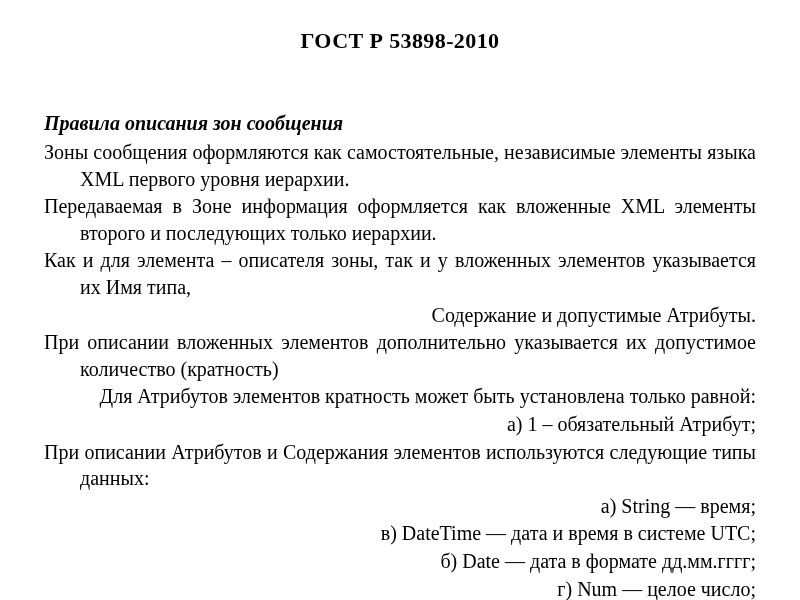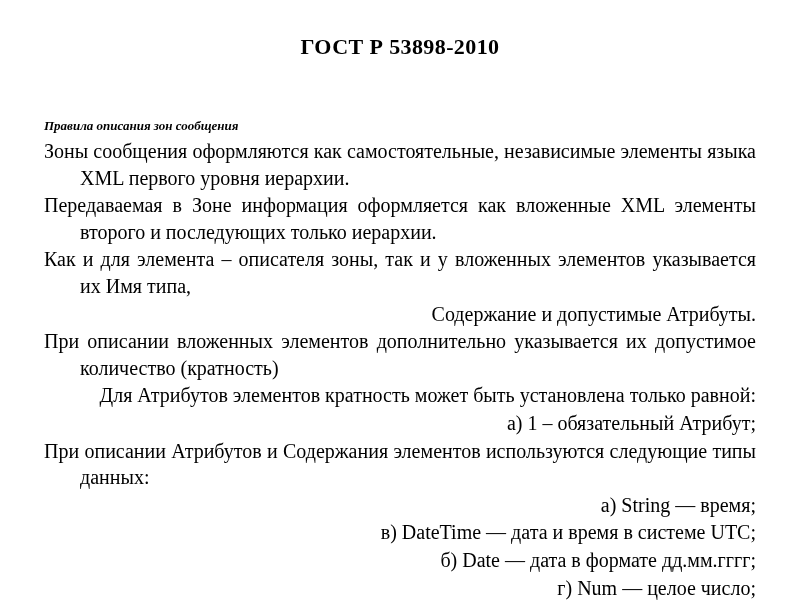--- a/index.html
+++ b/index.html
@@ -11,39 +11,39 @@
     width: 800px;
     height: 600px;
     overflow: hidden;
     font-family: "Liberation Serif", serif;
     color: #000000;
   }
   .page {
     width: 800px;
     height: 600px;
     box-sizing: border-box;
-    padding: 22px 44px 0 44px;
+    padding: 16px 44px 0 44px;
     position: relative;
   }
   .doc-title {
     text-align: center;
     font-family: "Liberation Serif", serif;
     font-weight: bold;
     font-size: 22px;
     letter-spacing: 0.4px;
     margin: 12px 0 0 0;
   }
   .body-block {
     margin-top: 58px;
   }
   .subtitle {
     font-family: "Liberation Serif", serif;
     font-weight: bold;
     font-style: italic;
-    font-size: 13px;
+    font-size: 20px;
     margin: 0 0 4px 0;
     text-align: left;
   }
   p.para {
     margin: 0 0 1px 0;
     font-size: 20px;
     line-height: 1.33;
     text-align: justify;
     text-indent: 0;
   }

